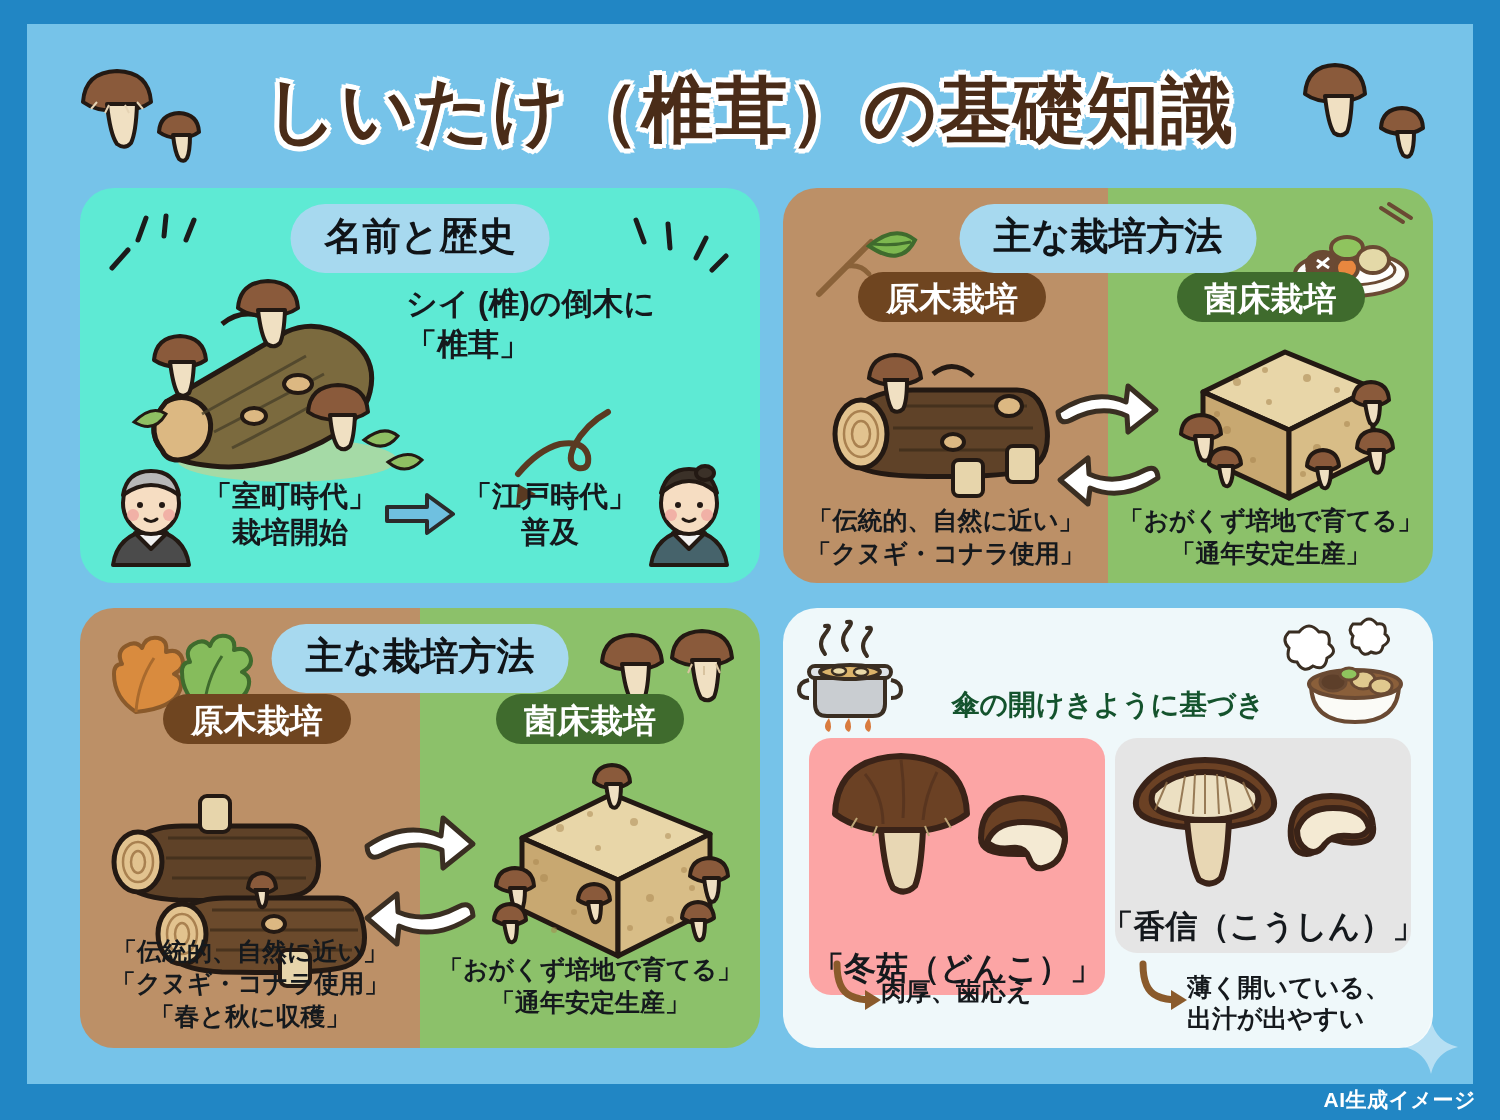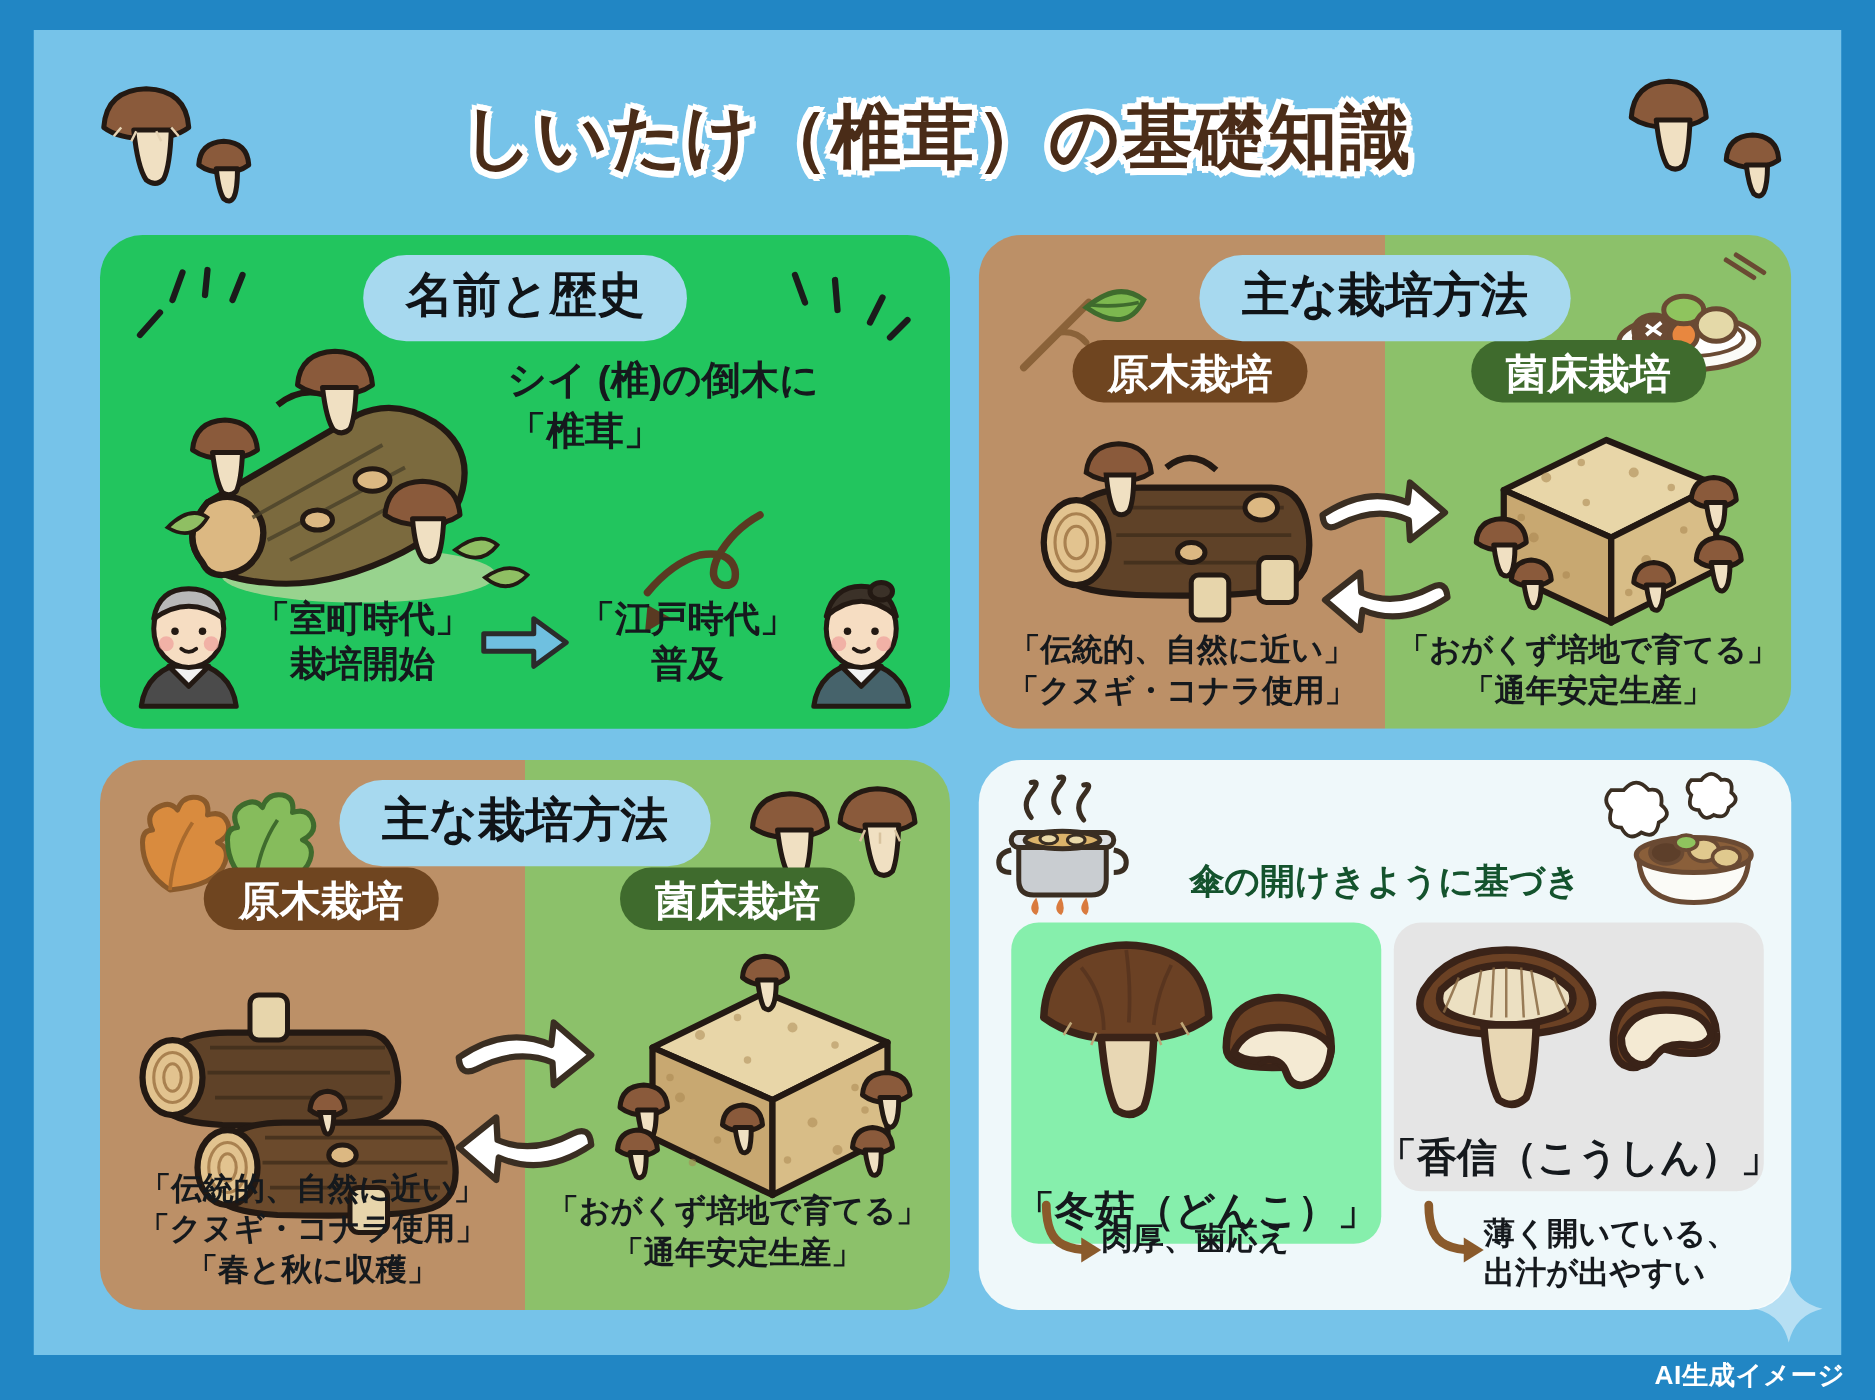--- a/index.html
+++ b/index.html
@@ -41,21 +41,21 @@
 
   
   .title-row {
     position: absolute;
     left: 27px; top: 46px;
     width: 1446px; height: 130px;
     display: flex; align-items: center; justify-content: center;
     z-index: 20;
   }
   .title-text {
-    font-size: 56px;
+    font-size: 72px;
     font-weight: bold;
     color: #4a2c18;
     letter-spacing: 2px;
     text-shadow:
       -4px -4px 0 #fff,  4px -4px 0 #fff,
       -4px  4px 0 #fff,  4px  4px 0 #fff,
       -5px  0   0 #fff,  5px  0   0 #fff,
        0   -5px 0 #fff,  0    5px 0 #fff;
     white-space: nowrap;
   }
@@ -63,21 +63,21 @@
   .title-deco.left  { left: 40px;  top: 6px; }
   .title-deco.right { right: 36px; top: 4px; }
 
   
   .card {
     position: absolute;
     border-radius: 34px;
     overflow: hidden;
     z-index: 10;
   }
-  #card-name-history { left: 80px;  top: 188px; width: 680px; height: 395px; background: #22c55e; }
+  #card-name-history { left: 80px;  top: 188px; width: 680px; height: 395px; background: #5eead4; }
   #card-cultivation-top { left: 783px; top: 188px; width: 650px; height: 395px; }
   #card-cultivation-bottom { left: 80px; top: 608px; width: 680px; height: 440px; }
   #card-dried-class { left: 783px; top: 608px; width: 650px; height: 440px; background: #eff8fa; }
 
   .pill-header {
     position: absolute;
     left: 50%; transform: translateX(-50%);
     top: 16px;
     background: #a7d9ef;
     border-radius: 40px;
@@ -151,21 +151,21 @@
     text-align: center;
     font-size: 28px; font-weight: bold; color: #14532d;
   }
   .grade-panel {
     position: absolute;
     border-radius: 22px;
     display: flex; flex-direction: column;
     align-items: center; justify-content: flex-end;
     padding-bottom: 4px;
   }
-  .grade-panel.red    { background: #86efac; left: 26px;  top: 130px; width: 296px; height: 257px; }
+  .grade-panel.red    { background: #fca5a5; left: 26px;  top: 130px; width: 296px; height: 257px; }
   .grade-panel.yellow { background: #e5e5e5; left: 332px; top: 130px; width: 296px; height: 215px; }
   .grade-name {
     font-size: 32px; font-weight: bold; color: #15191d;
     white-space: nowrap;
   }
   .grade-note {
     position: absolute;
     font-size: 25px; font-weight: bold; color: #15191d;
     line-height: 1.25;
   }

